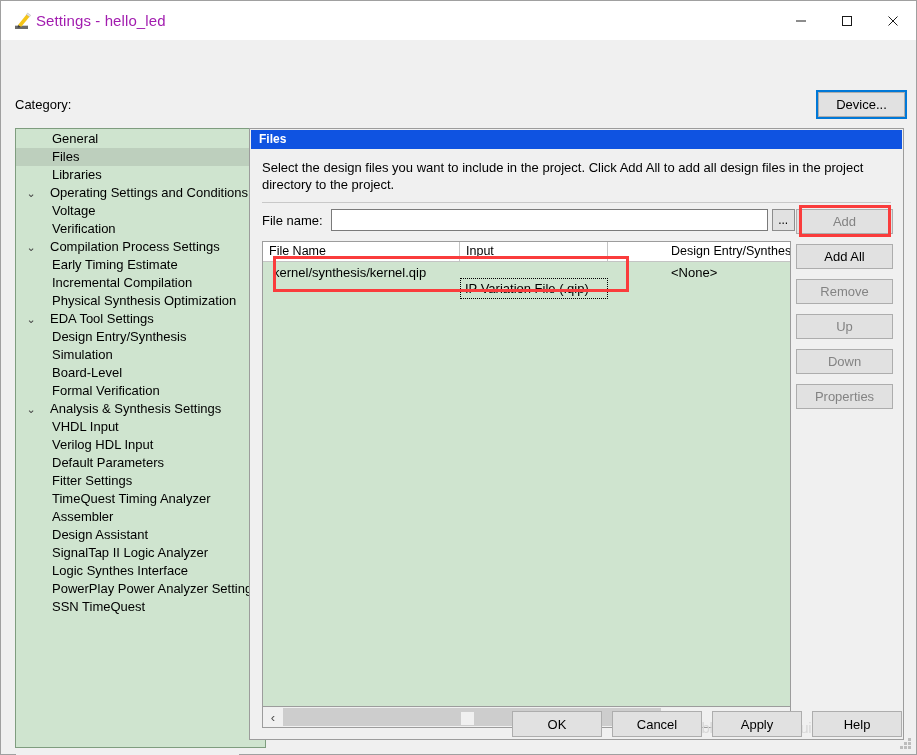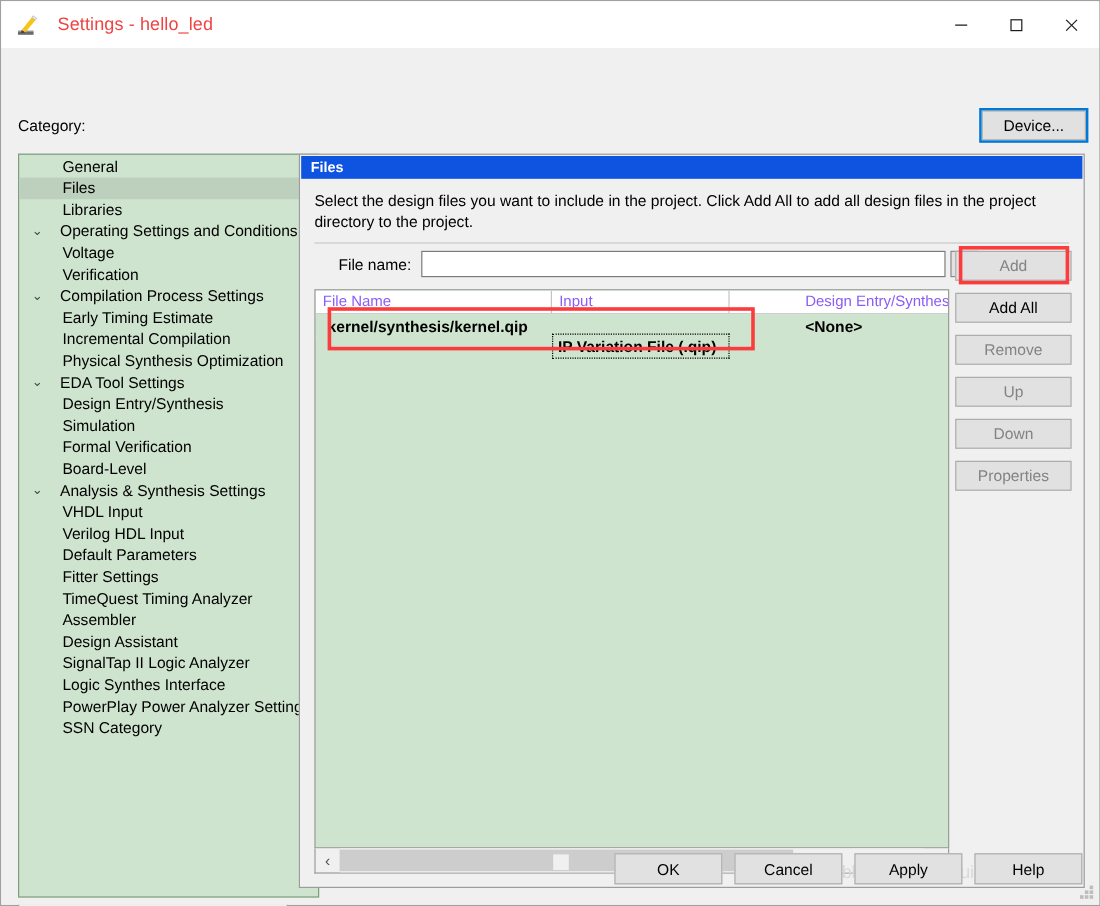--- a/index.html
+++ b/index.html
@@ -38,23 +38,23 @@
     flex: none;
     position: relative;
   }
   #title-icon {
     width: 22px; height: 22px;
     margin-left: 11px;
     position: relative;
     flex: none;
   }
   #title-text {
-    margin-left: 14px;
+    margin-left: 2px;
     font-size: 15px;
-    color: #ef4444;
+    color: #a21caf;
     letter-spacing: 0.1px;
   }
   .win-btns {
     margin-left: auto;
     display: flex;
     height: 39px;
   }
   .win-btn {
     width: 46px; height: 39px;
     display: flex;
@@ -198,21 +198,21 @@
 
   
   #filename-row {
     position: absolute;
     left: 12px; top: 79px;
     width: 630px;
     height: 24px;
     display: flex;
     align-items: center;
   }
-  #filename-label { font-size: 13px; flex: none; margin-left: 20px; }
+  #filename-label { font-size: 13px; flex: none; }
   #filename-input {
     margin-left: 8px;
     width: 437px; height: 22px;
     background: #fff;
     border: 1px solid #7a7a7a;
     box-sizing: border-box;
     font-family: "Liberation Sans", sans-serif;
     font-size: 13px;
     padding: 0 3px;
   }
@@ -267,32 +267,31 @@
     border-bottom: 1px solid #c4c4c4;
   }
   .th {
     font-size: 12.5px;
     line-height: 19px;
     padding-left: 6px;
     border-right: 1px solid #c4c4c4;
     box-sizing: border-box;
     overflow: hidden;
     white-space: nowrap;
-    color: #8b5cf6;
+    color: #000000;
   }
   .th.c0 { width: 197px; }
   .th.c1 { width: 148px; }
   .th.c2 { width: 57px; margin-top: 44px; }
   .th.c3 { width: 125px; border-right: none; }
   #file-row {
     display: flex;
     height: 22px;
     background: #cfe4cf;
     align-items: center;
-    font-weight: bold;
   }
   .td {
     font-size: 13px;
     line-height: 22px;
     box-sizing: border-box;
     overflow: hidden;
     white-space: nowrap;
     height: 22px;
   }
   .td.c0 { width: 197px; padding-left: 10px; }
@@ -418,34 +417,34 @@
           <div class="tree-row lvl0g"><span class="chev">⌄</span><span class="lbl">Operating Settings and Conditions</span></div>
           <div class="tree-row lvl1"><span class="lbl">Voltage</span></div>
           <div class="tree-row lvl1"><span class="lbl">Verification</span></div>
           <div class="tree-row lvl0g"><span class="chev">⌄</span><span class="lbl">Compilation Process Settings</span></div>
           <div class="tree-row lvl1"><span class="lbl">Early Timing Estimate</span></div>
           <div class="tree-row lvl1"><span class="lbl">Incremental Compilation</span></div>
           <div class="tree-row lvl1"><span class="lbl">Physical Synthesis Optimization</span></div>
           <div class="tree-row lvl0g"><span class="chev">⌄</span><span class="lbl">EDA Tool Settings</span></div>
           <div class="tree-row lvl1"><span class="lbl">Design Entry/Synthesis</span></div>
           <div class="tree-row lvl1"><span class="lbl">Simulation</span></div>
+          <div class="tree-row lvl1"><span class="lbl">Board-Level</span></div>
           <div class="tree-row lvl1"><span class="lbl">Formal Verification</span></div>
-          <div class="tree-row lvl1"><span class="lbl">Board-Level</span></div>
           <div class="tree-row lvl0g"><span class="chev">⌄</span><span class="lbl">Analysis &amp; Synthesis Settings</span></div>
           <div class="tree-row lvl1"><span class="lbl">VHDL Input</span></div>
           <div class="tree-row lvl1"><span class="lbl">Verilog HDL Input</span></div>
           <div class="tree-row lvl1"><span class="lbl">Default Parameters</span></div>
           <div class="tree-row lvl0"><span class="lbl">Fitter Settings</span></div>
           <div class="tree-row lvl0"><span class="lbl">TimeQuest Timing Analyzer</span></div>
           <div class="tree-row lvl0"><span class="lbl">Assembler</span></div>
           <div class="tree-row lvl0"><span class="lbl">Design Assistant</span></div>
           <div class="tree-row lvl0"><span class="lbl">SignalTap II Logic Analyzer</span></div>
           <div class="tree-row lvl0"><span class="lbl">Logic Synthes Interface</span></div>
           <div class="tree-row lvl0"><span class="lbl">PowerPlay Power Analyzer Settings</span></div>
-          <div class="tree-row lvl0"><span class="lbl">SSN Category</span></div>
+          <div class="tree-row lvl0"><span class="lbl">SSN TimeQuest</span></div>
         </div>
     </div>
     <div id="tree-hscroll">
       <div class="sb-arrow">‹</div>
       <div class="sb-track">
         
         
       </div>
       <div class="sb-arrow">›</div>
     </div>

